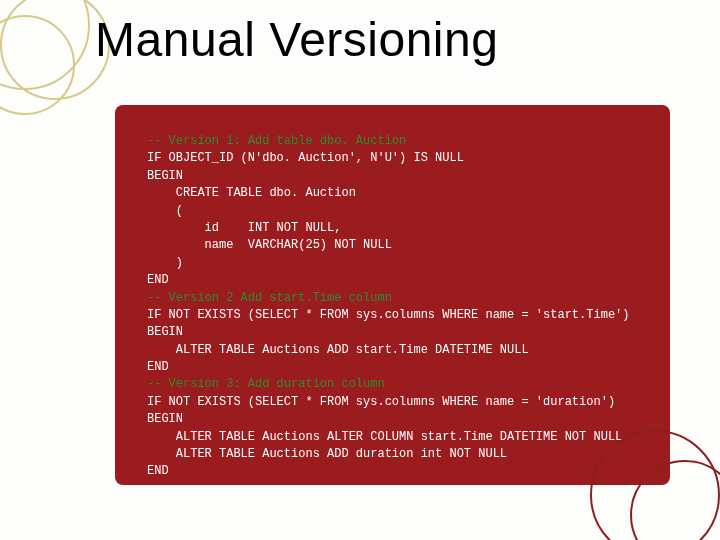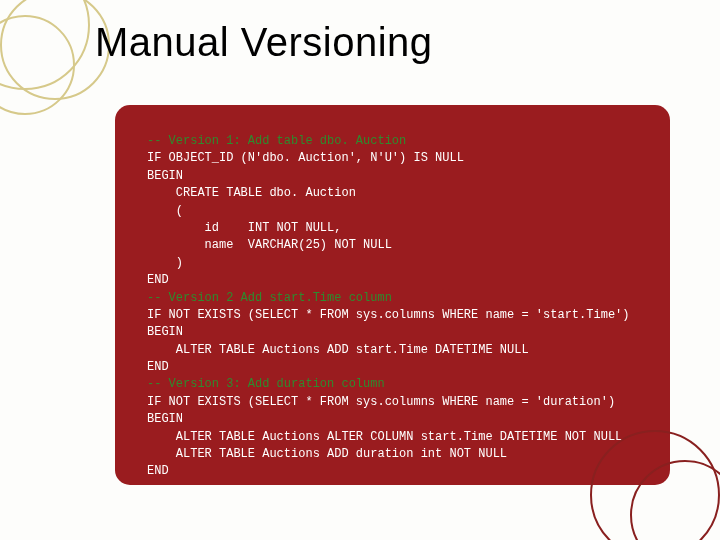--- a/index.html
+++ b/index.html
@@ -28,35 +28,35 @@
   .ring.r3 { width: 100px; height: 100px; top: 65px; left: 25px; }
   .deco-bottom {
     position: absolute;
     bottom: -60px;
     right: -40px;
     width: 180px;
     height: 180px;
   }
   .title {
     position: absolute;
-    top: 20px;
+    top: 12px;
     left: 95px;
-    font-size: 40px;
+    font-size: 48px;
     font-weight: normal;
     color: #000;
     letter-spacing: 0.5px;
   }
   .codebox {
     position: absolute;
     top: 105px;
     left: 115px;
     width: 555px;
     height: 380px;
     background: #9a1c1f;
-    border-radius: 15px;
+    border-radius: 8px;
     padding: 28px 30px 28px 32px;
     font-family: "Courier New", Courier, monospace;
     font-size: 12px;
     line-height: 1.45;
     color: #fff;
     white-space: pre;
     overflow: hidden;
   }
   .comment { color: #2e8b2e; }
 </style>

